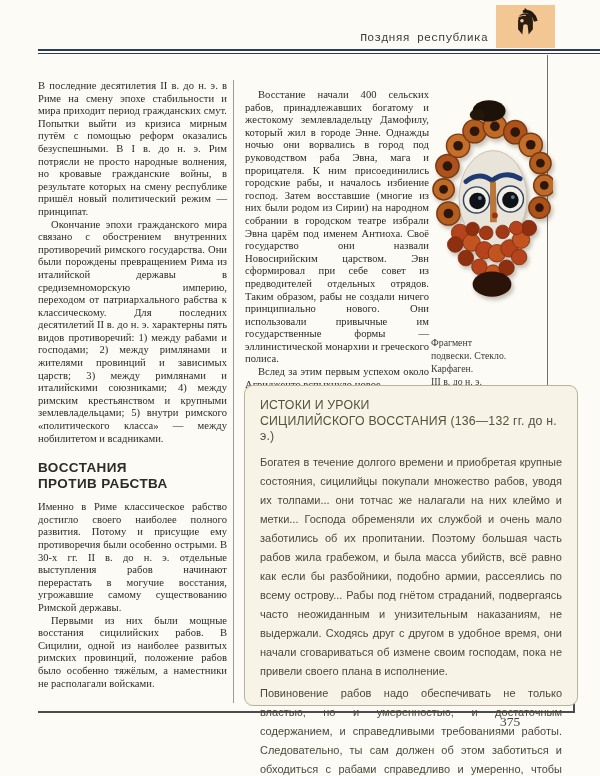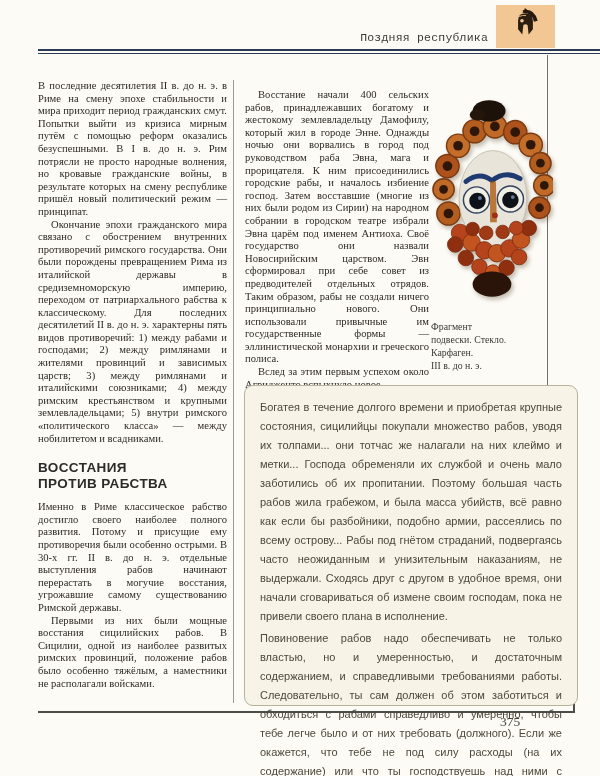--- a/index.html
+++ b/index.html
@@ -46,21 +46,21 @@
     font-size:10.6px; line-height:12.6px;
     text-align:justify; hyphens:auto; -webkit-hyphens:auto;
     color:#2e2a26;
   }
   .indent { text-indent:13px; }
   .col-right .para:first-child { padding-top:9px; }
   
   .figure { position:absolute; top:88px; left:431px; width:126px; }
   .figure svg { filter:drop-shadow(2px 3px 2px rgba(90,70,40,.35)); }
   .fig-cap {
-    margin-top:6px; font-size:9.8px; line-height:13px; color:#3a3a36;
+    margin-top:22px; font-size:9.8px; line-height:13px; color:#3a3a36;
   }
   
   .infobox {
     position:absolute; top:385px; left:244px; width:334px; height:321px;
     background:#f7f3e6; border:1px solid #b9b19c; border-radius:9px;
     padding:12px 15px 8px 15px;
     font-family:"Liberation Sans", sans-serif; color:#4c483b;
   }
   .ib-title {
     font-size:12.3px; line-height:15.5px; letter-spacing:.2px;
@@ -186,15 +186,19 @@
   </div>
   <div class="fig-cap">
     <div>Фрагмент</div>
     <div>подвески. Стекло.</div>
     <div>Карфаген.</div>
     <div>III в. до н. э.</div>
   </div>
 </div>
 
 <div class="infobox">
+  <div class="ib-title">
+    <span>ИСТОКИ И УРОКИ</span><br>
+    <span>СИЦИЛИЙСКОГО ВОССТАНИЯ (136—132 гг. до н. э.)</span>
+  </div>
   <p class="ib-quote">Богатея в течение долгого времени и приобретая крупные состояния, сицилийцы покупали множество рабов, уводя их толпами... они тотчас же налагали на них клеймо и метки... Господа обременяли их службой и очень мало заботились об их пропитании. Поэтому большая часть рабов жила грабежом, и была масса убийств, всё равно как если бы разбойники, подобно армии, рассеялись по всему острову... Рабы под гнётом страданий, подвергаясь часто неожиданным и унизительным наказаниям, не выдержали. Сходясь друг с другом в удобное время, они начали сговариваться об измене своим господам, пока не привели своего плана в исполнение.</p>
   <p class="ib-quote">Повиновение рабов надо обеспечивать не только властью, но и умеренностью, и достаточным содержанием, и справедливыми требованиями работы. Следовательно, ты сам должен об этом заботиться и обходиться с рабами справедливо и умеренно, чтобы тебе легче было и от них требовать (должного). Если же окажется, что тебе не под силу расходы (на их содержание) или что ты господствуешь над ними с жестокостью, то светлейший муж проконсул обязан предупредить, чтобы против тебя не было учинено чего-либо мятежного, и принудить тебя моим именем продать их.</p>
 </div>
 
 </body></html>

